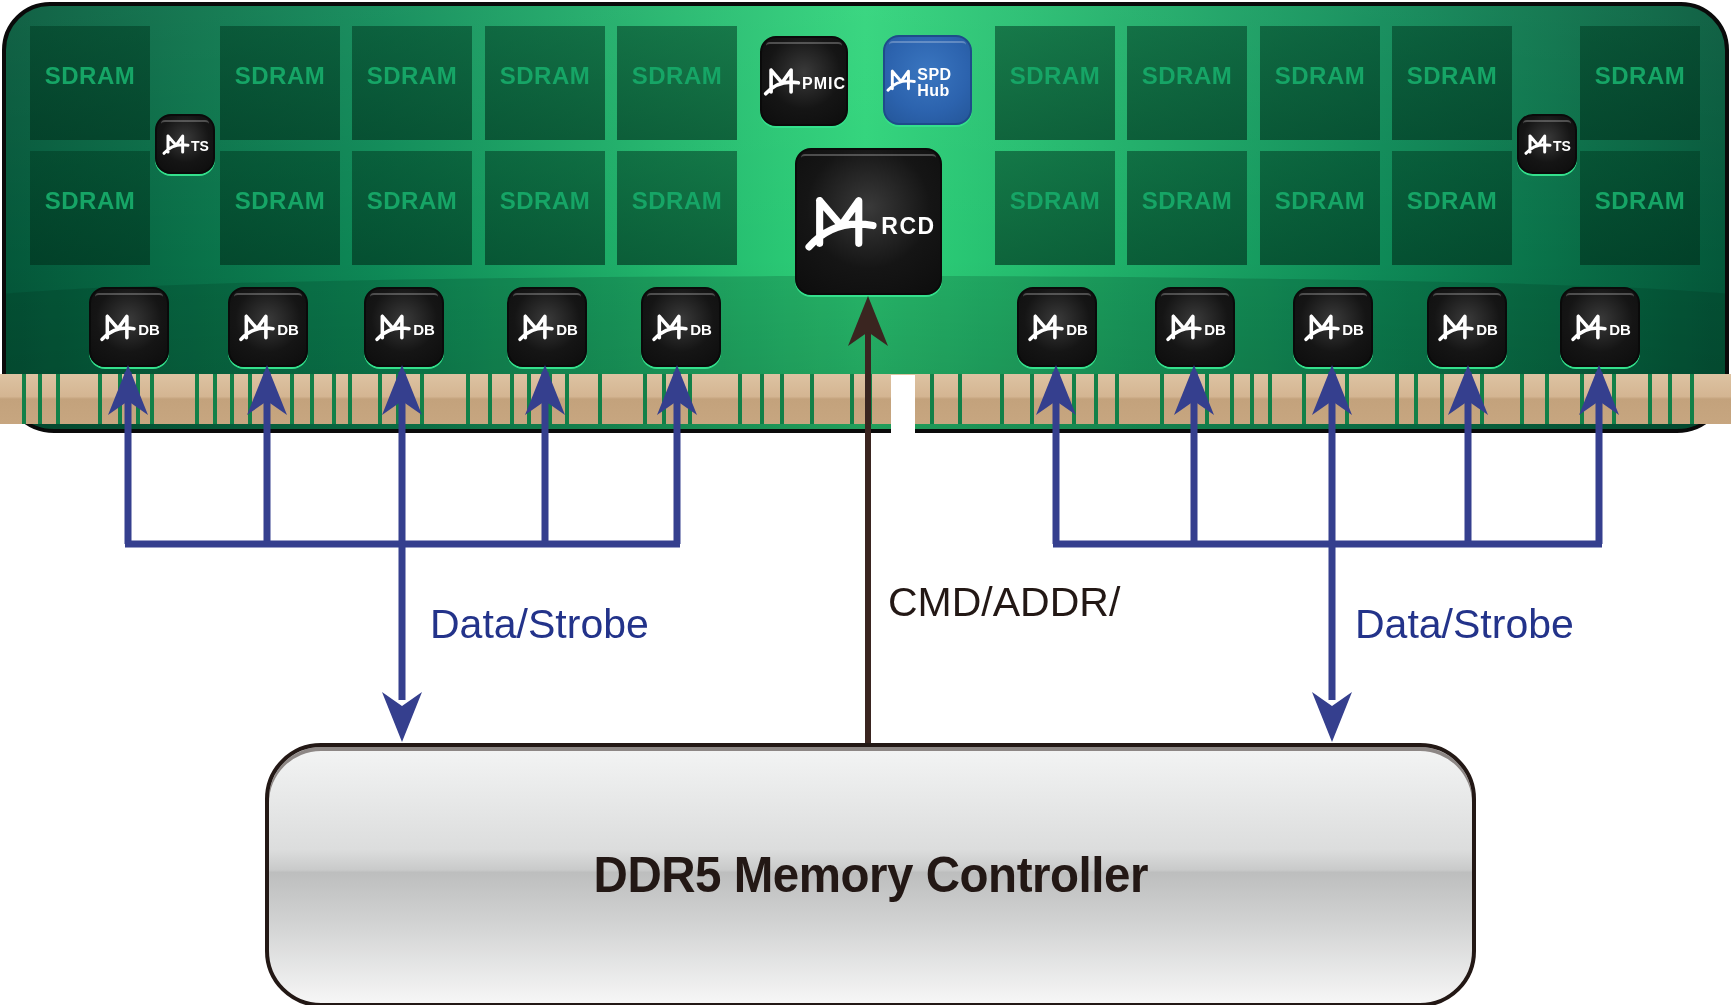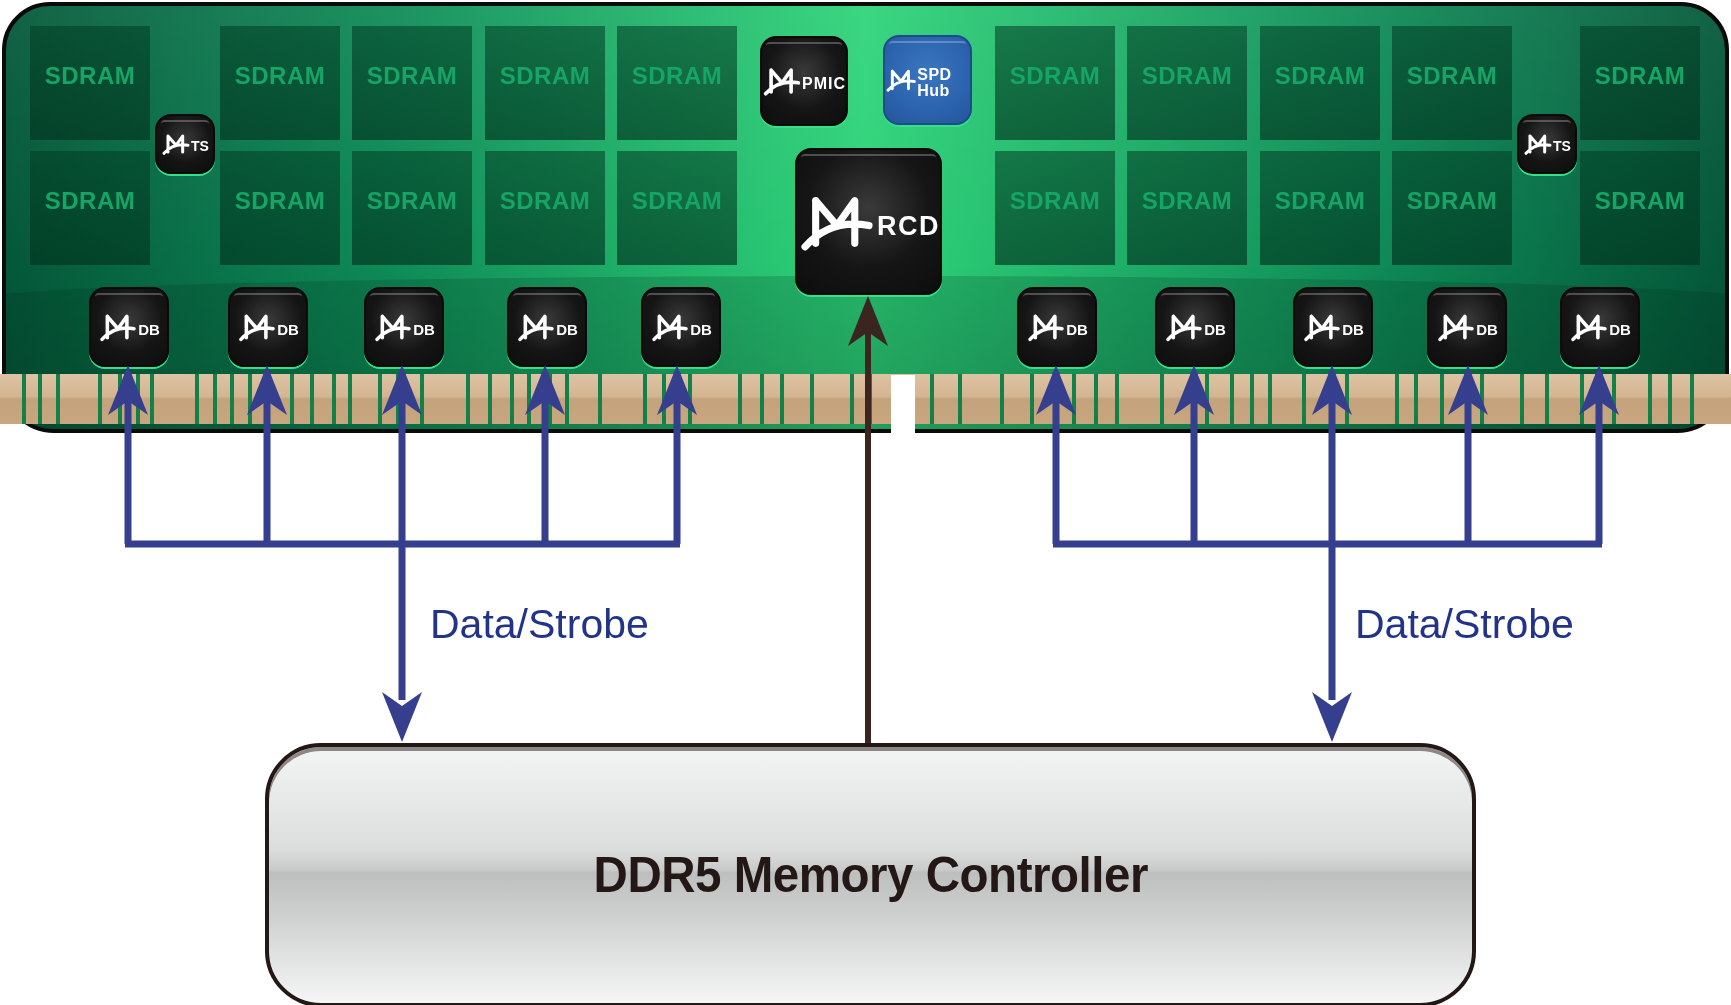--- a/index.html
+++ b/index.html
@@ -210,21 +210,21 @@
 <div class="abs chip blue" style="left:883px;top:35px;width:85px;height:86px;">
   <svg class="logo" width="44" height="36" viewBox="0 0 44 36">
       <path d="M10 6 L10 30 M10 6 L22 20 L32 6 L32 30 M4 32 Q18 16 40 20" stroke="#fff" stroke-width="4" fill="none" stroke-linecap="round" stroke-linejoin="round"></path>
     </svg>
   <span class="lbl" style="font-size:16px;margin-top:6px;letter-spacing:0.5px">SPD Hub</span>
 </div>
 <div class="abs chip" style="left:795px;top:148px;width:143px;height:143px;">
   <svg class="logo" width="80" height="64" viewBox="0 0 44 36">
       <path d="M10 6 L10 30 M10 6 L22 20 L32 6 L32 30 M4 32 Q18 16 40 20" stroke="#fff" stroke-width="4" fill="none" stroke-linecap="round" stroke-linejoin="round"></path>
     </svg>
-  <span class="lbl" style="font-size:27px;margin-top:10px;letter-spacing:1.5px">RCD</span>
+  <span class="lbl" style="font-size:23px;margin-top:10px;letter-spacing:1.5px">RCD</span>
 </div>
 <div class="abs chip" style="left:155px;top:114px;width:56px;height:56px;">
   <svg class="logo" width="30" height="24" viewBox="0 0 44 36">
       <path d="M10 6 L10 30 M10 6 L22 20 L32 6 L32 30 M4 32 Q18 16 40 20" stroke="#fff" stroke-width="4.5" fill="none" stroke-linecap="round" stroke-linejoin="round"></path>
     </svg>
   <span class="lbl" style="font-size:14px;margin-top:3px">TS</span>
 </div>
 <div class="abs chip" style="left:1517px;top:114px;width:56px;height:56px;">
   <svg class="logo" width="30" height="24" viewBox="0 0 44 36">
       <path d="M10 6 L10 30 M10 6 L22 20 L32 6 L32 30 M4 32 Q18 16 40 20" stroke="#fff" stroke-width="4.5" fill="none" stroke-linecap="round" stroke-linejoin="round"></path>
@@ -328,17 +328,18 @@
       <line x1="1332" y1="544" x2="1332" y2="700" stroke="#353f8e" stroke-width="7"></line>
       <polygon points="1332,742 1352,692 1332,706 1312,692" fill="#353f8e"></polygon>
       <line x1="868" y1="330" x2="868" y2="743" stroke="#3a2520" stroke-width="6"></line>
       <polygon points="868,296 888,346 868,332 848,346" fill="#3a2520"></polygon>
     </g>
 </svg>
 
 <div class="abs lbl-blue" style="left:430px;top:601px;">Data/Strobe</div>
 <div class="abs lbl-blue" style="left:1355px;top:601px;">Data/Strobe</div>
 <div class="abs lbl-dark" style="left:888px;top:578px;">
+  <div>CMD/ADDR/</div>
 </div>
 
 <div id="controller" class="abs">
   <span id="controller-label">DDR5 Memory Controller</span>
 </div>
 
 </body></html>

